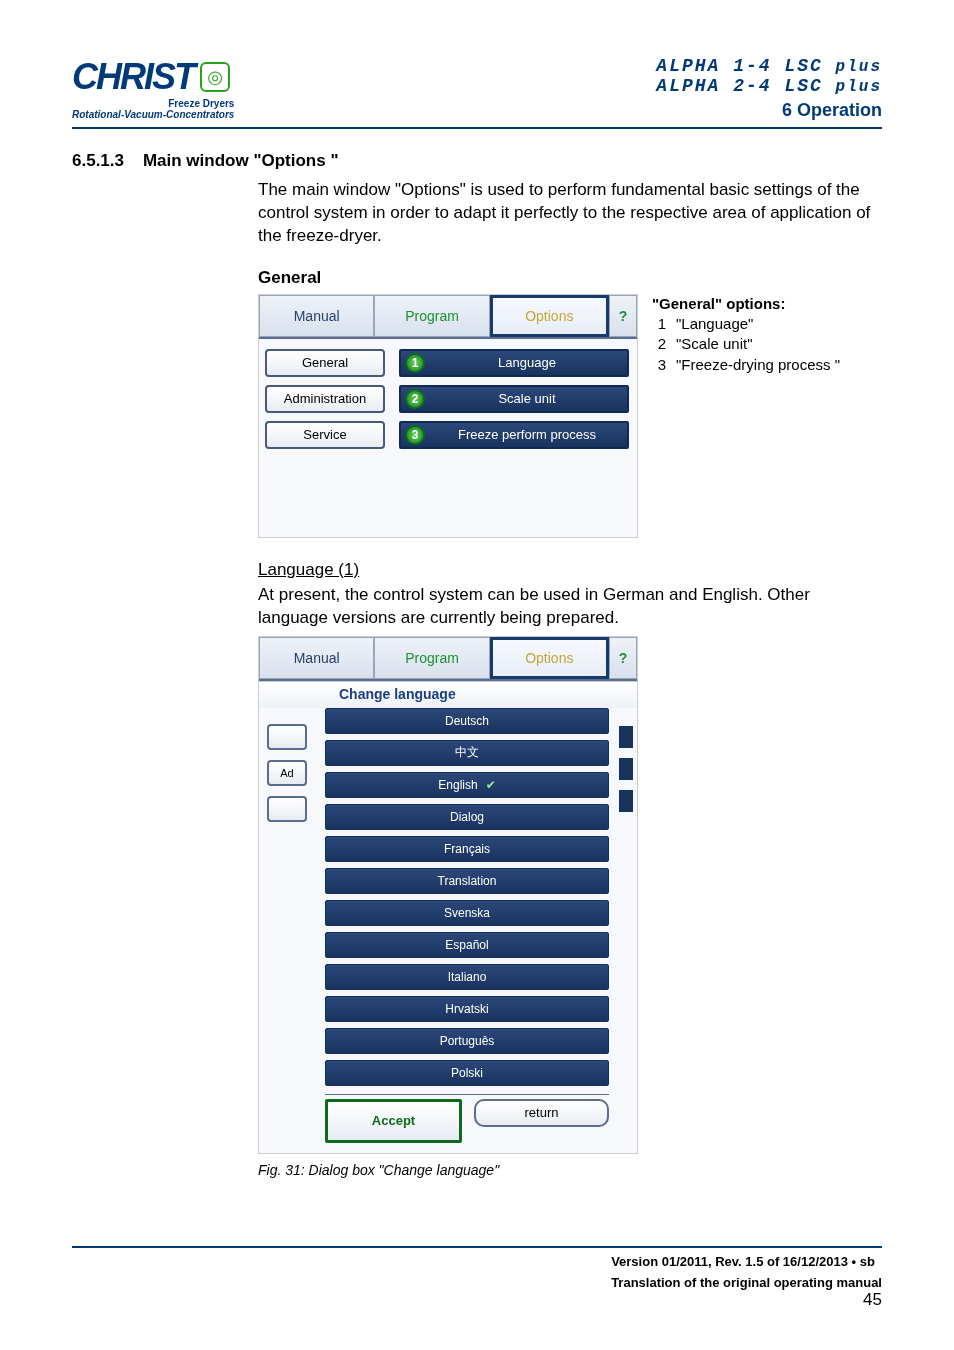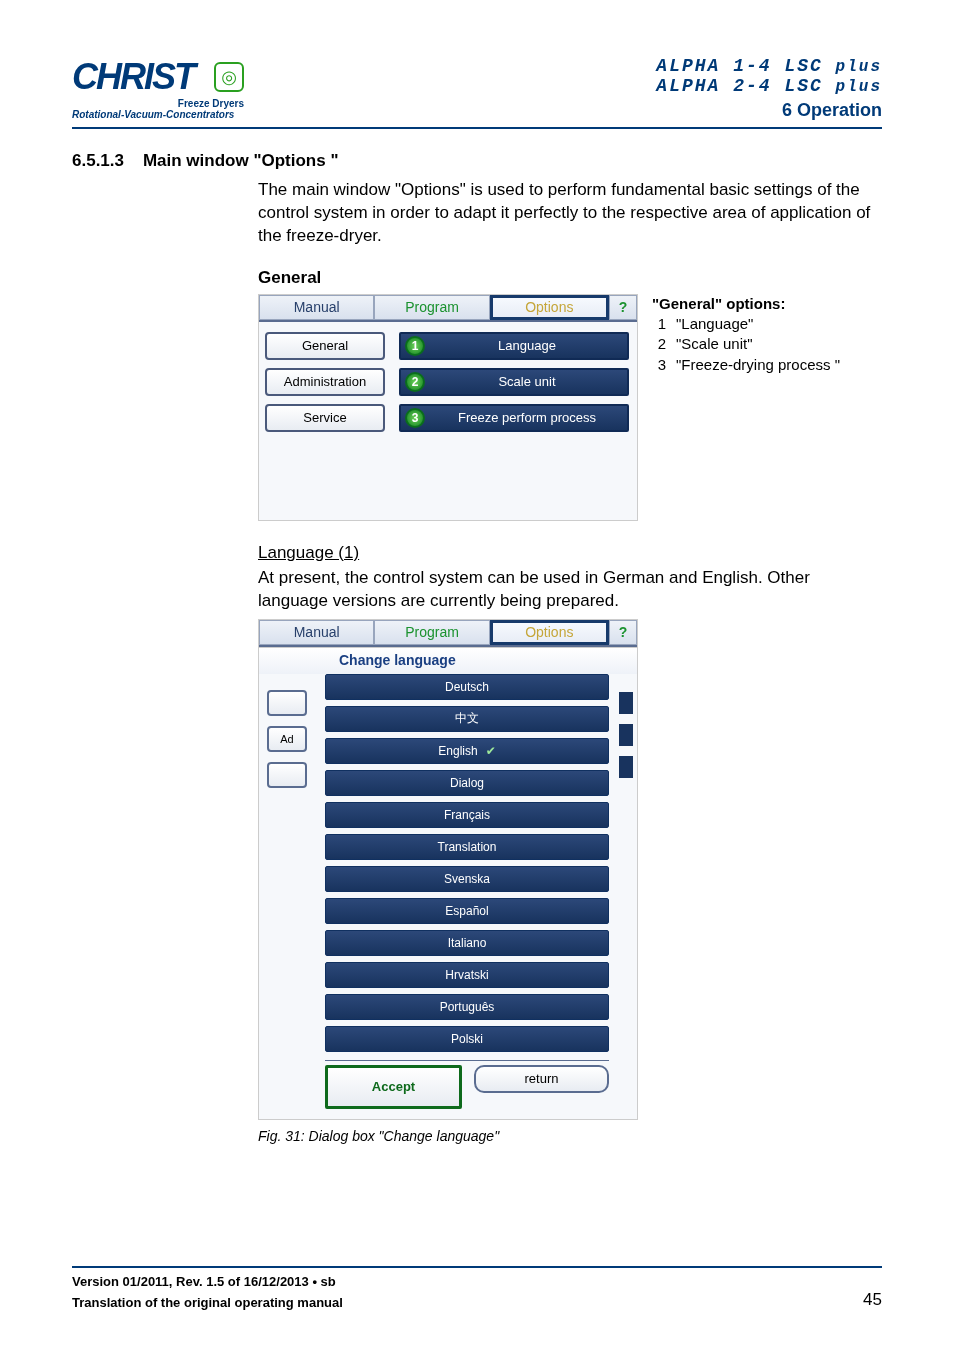--- a/index.html
+++ b/index.html
@@ -1,38 +1,38 @@
 <!DOCTYPE html>
 <html><head>
 <meta charset="utf-8">
 <style>
   * { box-sizing: border-box; margin: 0; padding: 0; }
   body { width: 954px; height: 1350px; background: #fff; font-family: Arial, Helvetica, sans-serif; color: #000; position: relative; }
   .page { padding: 56px 72px 24px 72px; }
   .header { display: flex; justify-content: space-between; align-items: flex-start; border-bottom: 2px solid #003a78; padding-bottom: 6px; }
   .logo { display: flex; flex-direction: column; }
-  .logo-main { display: flex; align-items: center; gap: 20px; }
+  .logo-main { display: flex; align-items: center; gap: 6px; }
   .logo-text { font-size: 36px; font-weight: 700; font-style: italic; letter-spacing: -2px; color: #003a78; font-family: Arial, sans-serif; }
   .logo-gear { width: 30px; height: 30px; border: 2px solid #2aa020; border-radius: 6px; display: flex; align-items: center; justify-content: center; color: #2aa020; font-size: 18px; }
   .logo-sub { font-size: 10px; color: #003a78; font-weight: 700; text-align: right; }
   .logo-sub2 { font-size: 10px; color: #003a78; font-weight: 700; font-style: italic; }
   .header-right { text-align: right; }
   .product-line { font-family: 'Courier New', monospace; font-style: italic; color: #003a78; font-size: 18px; letter-spacing: 2px; font-weight: 600; }
   .plus { font-style: italic; font-size: 16px; }
   .section-title { color: #003a78; font-weight: 700; font-size: 18px; margin-top: 4px; }
   .content { margin-top: 22px; }
   .h1 { font-size: 17px; font-weight: 700; margin-bottom: 8px; }
   .body-text { font-size: 17px; line-height: 1.35; margin-left: 186px; }
   .subhead { font-weight: 700; margin-top: 20px; margin-bottom: 6px; margin-left: 186px; font-size: 17px; }
   .fig-caption { font-style: italic; font-size: 14px; margin-left: 186px; margin-top: 8px; }
   .underline { text-decoration: underline; font-size: 17px; margin-left: 186px; margin-top: 22px; }
   
   .fig30-wrap { display: flex; align-items: flex-start; margin-left: 186px; margin-top: 6px; gap: 14px; }
   .panel1 { width: 380px; border: 1px solid #ccc; background: #f6f8fb; }
-  .tabbar { display: flex; height: 27px; background: #e8ecf2; border-bottom: 2px solid #5a6c90; }
+  .tabbar { display: flex; height: 44px; background: #e8ecf2; border-bottom: 2px solid #5a6c90; }
   .tab { flex: 1; display: flex; align-items: center; justify-content: center; font-size: 14px; color: #28406b; border: 1px solid #98a5bd; background: linear-gradient(#eef2f8,#d9e1ee); }
   .tab.active { border: 3px solid #173a6b; background: linear-gradient(#f6f9fe,#e8edf6); font-weight: 400; color: #c5a63a; }
   .tab.help { flex: 0 0 28px; color: #1b922f; font-weight: 700; }
   .panel1-body { display: flex; height: 198px; }
   .leftcol { width: 132px; display: flex; flex-direction: column; gap: 8px; padding: 10px 6px; }
   .pillbtn { height: 28px; border: 2px solid #4a597b; border-radius: 4px; background: linear-gradient(#fff,#e8ecf2); font-size: 13px; display: flex; align-items: center; justify-content: center; }
   .rightcol { flex: 1; display: flex; flex-direction: column; gap: 8px; padding: 10px 8px; }
   .darkbtn { height: 28px; border: 2px solid #102a55; border-radius: 2px; background: linear-gradient(#2c4879,#18335e); color: #fff; font-size: 13px; display: flex; align-items: center; justify-content: center; position: relative; padding-left: 26px; }
   .badge { position: absolute; left: 4px; top: 50%; transform: translateY(-50%); width: 20px; height: 20px; border: 2px solid #0a6e1c; border-radius: 50%; background: radial-gradient(#6cd25a,#0e7e1e); color: #fff; font-size: 12px; font-weight: 700; display: flex; align-items: center; justify-content: center; }
   .legend { font-size: 15px; line-height: 1.35; }
@@ -48,21 +48,21 @@
   .gridcol { flex: 1; padding: 0 10px 10px 10px; }
   .lang-grid { display: grid; grid-template-columns: 1fr; gap: 6px 12px; margin-bottom: 8px; }
   .langbtn { height: 26px; border: 1px solid #103060; border-radius: 2px; background: linear-gradient(#2c4879,#18335e); color: #fff; font-size: 12px; display: flex; align-items: center; justify-content: center; gap: 4px; }
   .divider { height: 1px; background: #5a6c90; margin: 4px 0; }
   .accept-row { display: flex; gap: 12px; }
   .acceptbtn { flex: 1; height: 44px; border: 3px solid #0e6a1c; border-radius: 2px; background: linear-gradient(#fff,#e8ecf2); color: #0e6a1c; font-weight: 700; font-size: 13px; display: flex; align-items: center; justify-content: center; }
   .returnbtn { flex: 1; height: 28px; border: 2px solid #5a6c90; border-radius: 10px; background: linear-gradient(#fff,#e8ecf2); color: #000; font-size: 13px; display: flex; align-items: center; justify-content: center; }
   .rightmark { width: 18px; display:flex; flex-direction:column; gap:10px; padding-top:18px;}
   .mark { width:14px; height:22px; background:#18335e;}
   .check { color: #9ee89b; font-size: 12px; margin-left: 4px; }
-  .footer { position: absolute; bottom: 40px; left: 72px; right: 72px; border-top: 2px solid #003a78; padding-top: 6px; display: flex; justify-content: space-between; align-items: flex-end; font-size: 13px; font-weight: 700; }
+  .footer { position: absolute; bottom: 40px; left: 72px; right: 72px; border-top: 2px solid #003a78; padding-top: 6px; display: flex; justify-content: space-between; align-items: flex-end; font-size: 13px; font-weight: 700; flex-direction: column; }
   .footer .pg { font-size: 17px; font-weight: 400; }
   .footer .ln2 { font-weight: 700; margin-top: 6px; display: block; }
 </style>
 </head>
 <body>
 
 <div class="page">
   <div class="header">
     <div class="logo">
       <div class="logo-main">

